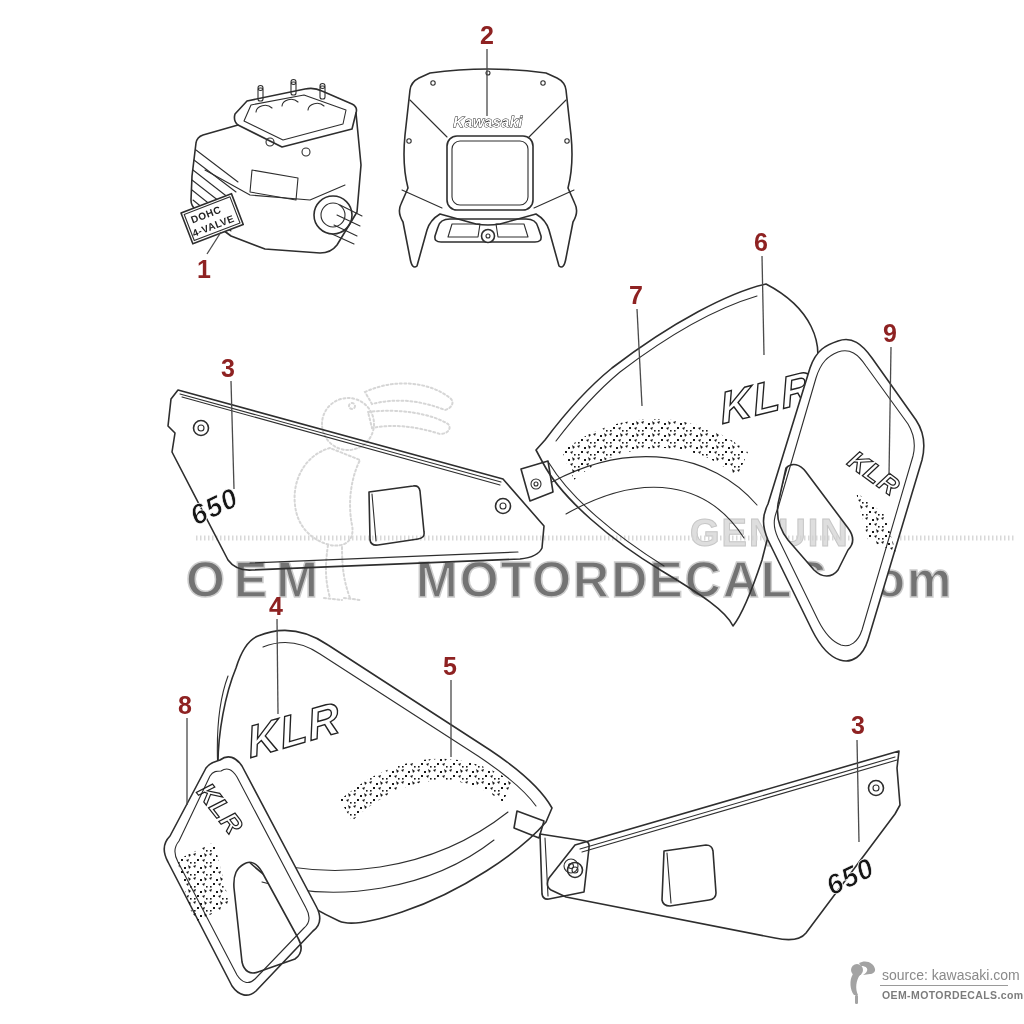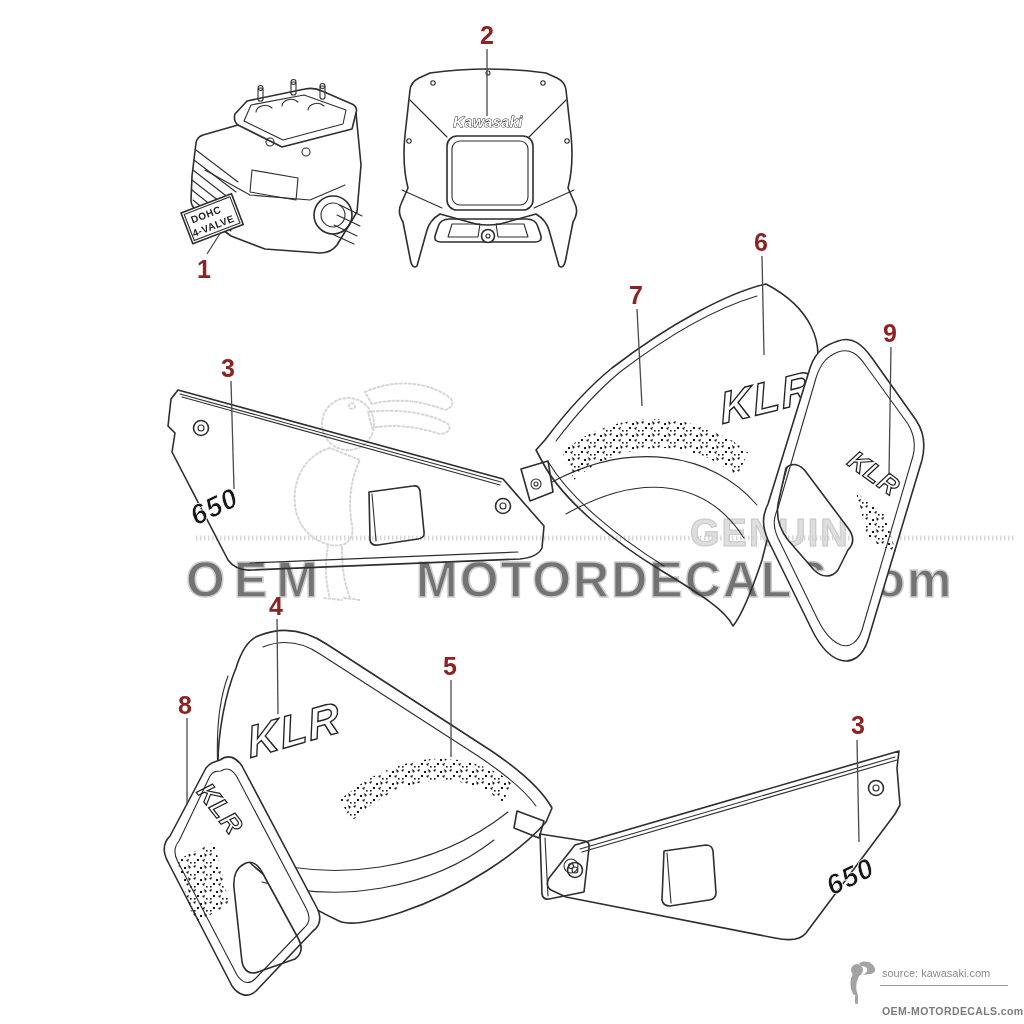--- a/index.html
+++ b/index.html
@@ -46,24 +46,24 @@
   
   #callouts{position:absolute;inset:0;z-index:3;pointer-events:none;}
   .callout{
     position:absolute;transform:translate(-50%,-50%);
     color:var(--callout);font-size:25px;font-weight:bold;
     font-family:"Liberation Sans",sans-serif;line-height:1;
   }
 
   
   #badge{position:absolute;left:846px;top:960px;width:176px;height:52px;z-index:4;}
-  #badge .tx1{position:absolute;left:36px;top:7px;font-size:11px;color:var(--badge);white-space:nowrap;}
+  #badge .tx1{position:absolute;left:36px;top:7px;font-size:14px;color:var(--badge);white-space:nowrap;}
   #badge .rule{position:absolute;left:34px;top:25px;width:128px;border-top:1.5px solid #9a9a9a;}
   #badge .tx2{position:absolute;left:36px;top:29px;font-size:10.5px;font-weight:bold;
-              color:#7c7c7c;letter-spacing:.4px;white-space:nowrap;margin-top:16px;}
+              color:#7c7c7c;letter-spacing:.4px;white-space:nowrap;}
   #badge svg{position:absolute;left:0;top:0;}
 </style>
 </head>
 <body>
 
 <div id="stage">
 
   <div id="wm-oem-left" class="wm-text">OEM</div>
   <div id="wm-oem-right" class="wm-text">MOTORDECALS.com</div>
   <div id="wm-genuine" class="wm-text">GENUINE</div>

